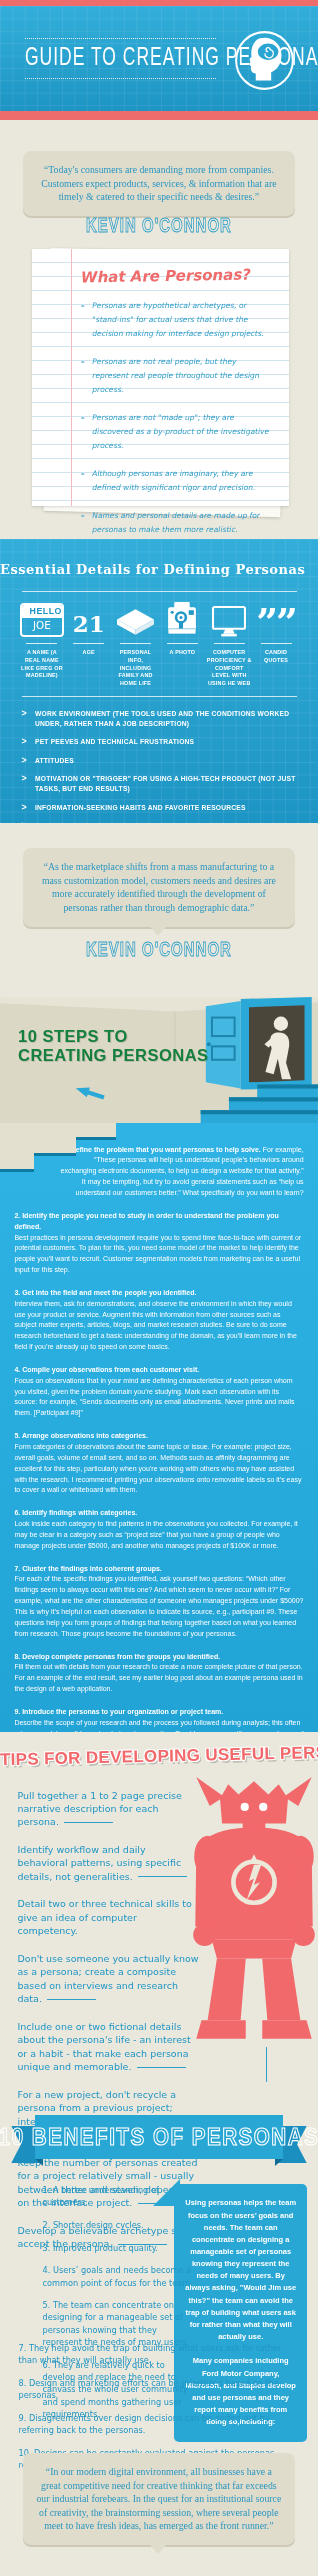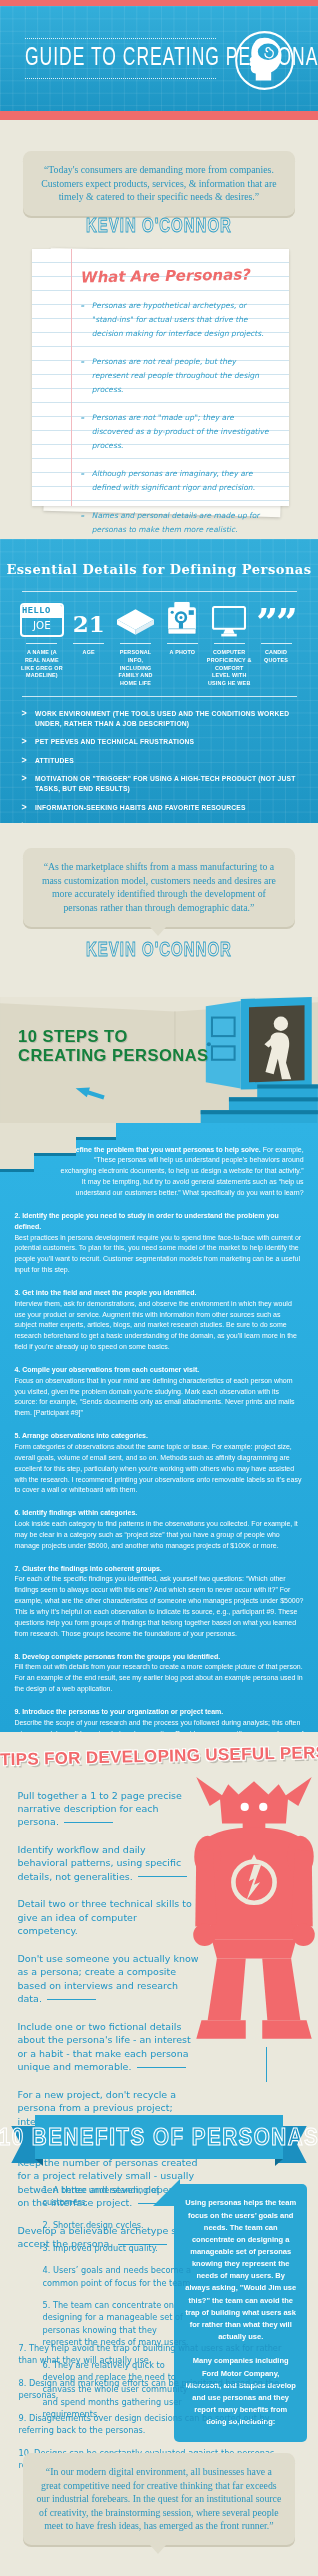--- a/index.html
+++ b/index.html
@@ -41,36 +41,36 @@
   #notepad-margin{position:absolute;top:0;left:39px;width:0.5px;height:100%;background:#f2b9bf;}
   #notepad-title{color:#ef6c6c;font-family:"DejaVu Sans",sans-serif;font-style:italic;
     font-weight:700;font-size:15px;transform:rotate(-1deg);}
   .note-item{color:#2e9dc9;font-family:"DejaVu Sans",sans-serif;font-style:italic;
     font-size:7.5px;line-height:14px;margin:0 0 14px 0;position:relative;padding-left:11.3px;}
   .note-item::before{content:"\2013";position:absolute;left:0;top:0;font-weight:700;}
 
   
   #sec-blue2{top:539px;left:0;width:318px;height:284px;}
   #ess-title{color:#fff;font-family:"DejaVu Serif",serif;font-weight:700;font-size:13px;
-    text-align:center;letter-spacing:0.5px;}
+    text-align:left;letter-spacing:0.5px;}
   .ess-divider{height:0.5px;background:rgba(255,255,255,.75);}
   .icon-row{display:flex;justify-content:space-between;}
   .icon-cell{width:47px;display:flex;flex-direction:column;align-items:center;}
   .icon-box{height:40px;display:flex;align-items:flex-end;justify-content:center;}
   .icon-underline{width:31px;height:0.5px;background:rgba(255,255,255,.8);margin:6.2px 0 5.2px 0;}
   .icon-label{color:#fff;font-size:5.4px;font-weight:700;letter-spacing:0.2px;
     text-align:center;line-height:1.45;}
   .ess-bullet{display:flex;color:#fff;font-weight:700;font-size:6.7px;letter-spacing:0.2px;
     line-height:1.45;margin-bottom:8.8px;}
   .ess-bullet .chev{flex:0 0 13.4px;font-size:8.8px;line-height:1.1;}
   .ess-bullet .chev::before{content:">";}
   .badge{width:40px;height:30px;border:2.1px solid #fff;border-radius:4.1px;overflow:hidden;
     display:flex;flex-direction:column;}
-  .badge-top{background:#fff;color:#1d95c4;font-weight:800;font-size:8.8px;text-align:left;
-    flex:0 0 13.4px;line-height:13.4px;letter-spacing:0.5px;font-family:Liberation Mono, monospace;}
+  .badge-top{background:#fff;color:#1d95c4;font-weight:800;font-size:8.8px;text-align:right;
+    flex:0 0 13.4px;line-height:13.4px;letter-spacing:0.5px;}
   .badge-bot{color:#fff;font-weight:400;font-size:10.3px;text-align:center;flex:1;line-height:14.4px;
     font-family:"DejaVu Sans",sans-serif;}
   .num21{color:#fff;font-weight:800;font-size:23px;font-family:"DejaVu Serif",serif;margin-top:44px;}
   .bigquotes{color:#fff;font-size:38px;font-weight:700;line-height:30px;
     font-family:"DejaVu Serif",serif;letter-spacing:-2.1px;}
 
   
   #sec-illus{top:997px;left:0;width:318px;height:126px;background:#ddd9c8;}
   #steps-title{color:#15803d;font-weight:800;font-size:16.5px;line-height:1.18;
     letter-spacing:0.5px;text-shadow:1px 1px 0 rgba(0,0,0,.12);}

